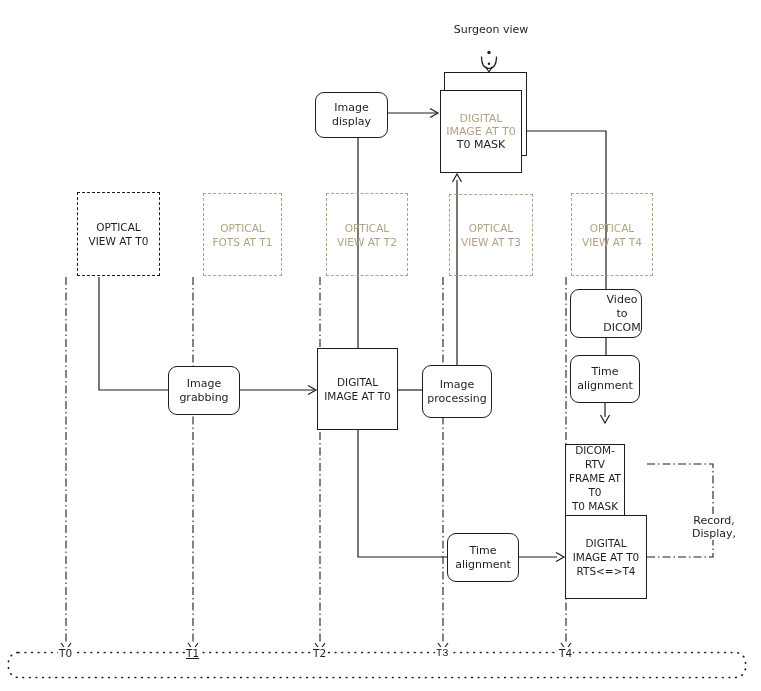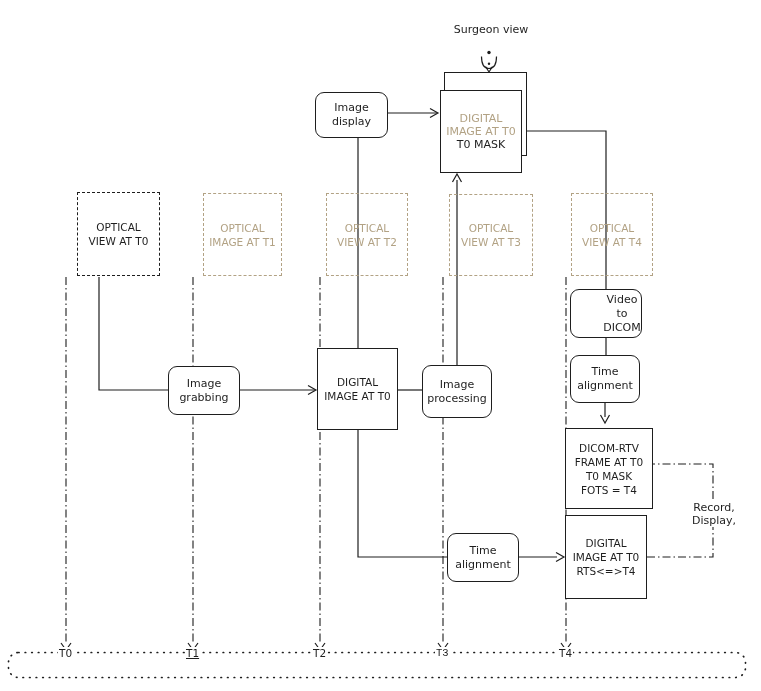--- a/index.html
+++ b/index.html
@@ -108,21 +108,21 @@
     <span>Image</span>
     <span>display</span>
   </div>
 
   <div class="box dashed" style="left:57px;top:192px;width:83px;height:84px;">
     <span>OPTICAL</span>
     <span>VIEW AT T0</span>
   </div>
   <div class="box dashed faded" style="left:183px;top:193px;width:79px;height:83px;">
     <span>OPTICAL</span>
-    <span>IMAGE AT T1</span>
+    <span>FOTS AT T1</span>
   </div>
   <div class="box dashed faded" style="left:306px;top:193px;width:82px;height:83px;">
     <span>OPTICAL</span>
     <span>VIEW AT T2</span>
   </div>
   <div class="box dashed faded" style="left:429px;top:194px;width:84px;height:82px;">
     <span>OPTICAL</span>
     <span>VIEW AT T3</span>
   </div>
   <div class="box dashed faded" style="left:551px;top:193px;width:82px;height:83px;">
@@ -131,21 +131,21 @@
   </div>
 
   <div class="box rounded" style="left:570px;top:289px;width:72px;height:49px;padding-left:32px;">
     <span>Video to</span>
     <span>DICOM</span>
   </div>
   <div class="box rounded" style="left:570px;top:355px;width:70px;height:48px;">
     <span>Time</span>
     <span>alignment</span>
   </div>
-  <div class="box" style="left:565px;top:428px;width:88px;height:81px;">
+  <div class="box" style="left:565px;top:444px;width:60px;height:81px;">
     <span>DICOM-RTV</span>
     <span>FRAME AT T0</span>
     <span>T0 MASK</span>
     <span>FOTS = T4</span>
   </div>
   <div class="box" style="left:565px;top:515px;width:82px;height:84px;">
     <span>DIGITAL</span>
     <span>IMAGE AT T0</span>
     <span>RTS&lt;=&gt;T4</span>
   </div>
@@ -160,21 +160,21 @@
   </div>
   <div class="box rounded" style="left:422px;top:365px;width:70px;height:53px;">
     <span>Image</span>
     <span>processing</span>
   </div>
   <div class="box rounded" style="left:447px;top:533px;width:72px;height:49px;">
     <span>Time</span>
     <span>alignment</span>
   </div>
 
-  <div class="lbl" style="left:682px;top:501px;width:64px;">
+  <div class="lbl" style="left:682px;top:514px;width:64px;">
     <span style="display:block">Record,</span>
     <span style="display:block">Display,</span>
   </div>
 
   <div class="tick-lbl" style="left:58px;top:623px;">T0</div>
   <div class="tick-lbl" style="left:185px;top:623px;text-decoration:underline;">T1</div>
   <div class="tick-lbl" style="left:312px;top:623px;">T2</div>
   <div class="tick-lbl" style="left:435px;top:623px;font-family:Liberation Mono, monospace;">T3</div>
   <div class="tick-lbl" style="left:558px;top:623px;">T4</div>
 

